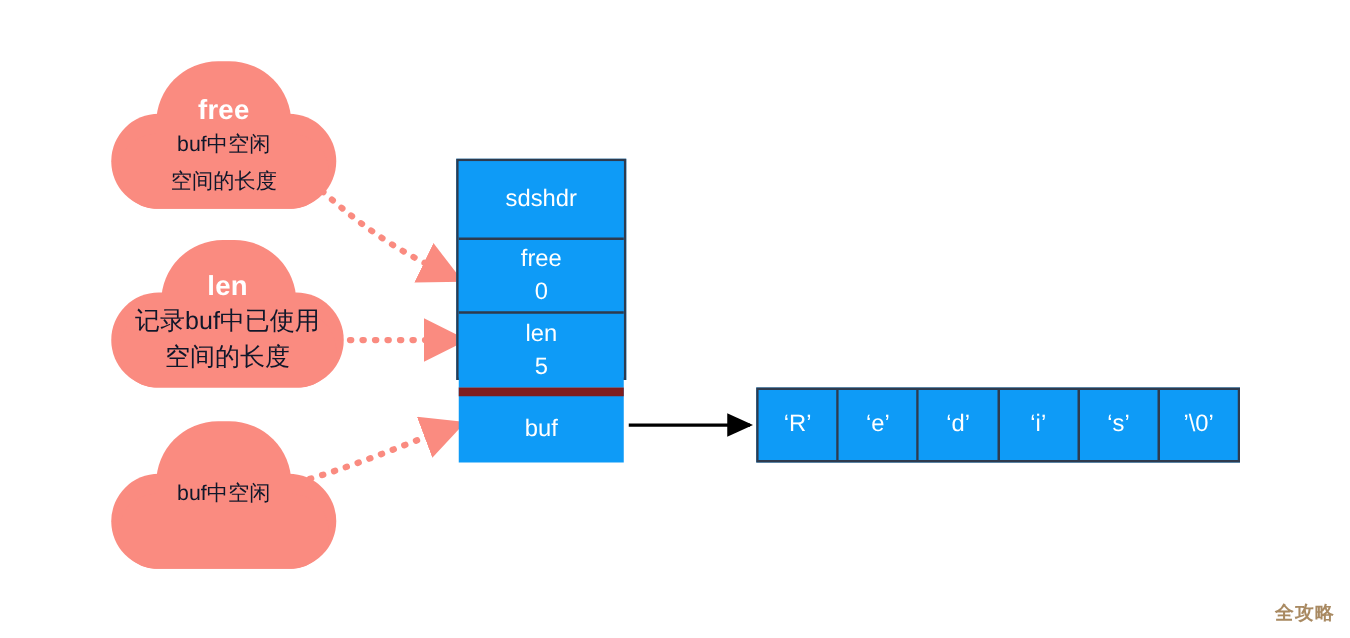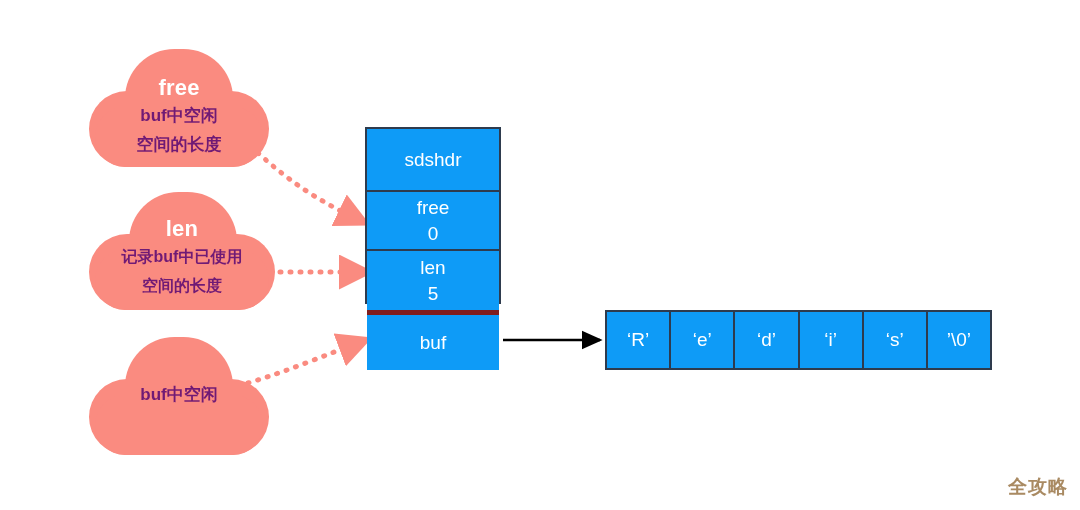--- a/index.html
+++ b/index.html
@@ -67,32 +67,32 @@
   .cloud .title {
     display: block;
     color: #ffffff;
     font-weight: bold;
     font-size: 22px;
     line-height: 22px;
     letter-spacing: 0.2px;
   }
   .cloud .sub {
     display: block;
-    color: #701a75;
-    font-weight: bold;
+    color: #0f172a;
+    font-weight: normal;
     font-size: 17px;
     line-height: 24px;
     white-space: nowrap;
   }
 
   
   #cloud-free .txt  { padding-top: 28px; }
   #cloud-len .txt   { padding-top: 26px; }
   #cloud-buf .txt   { padding-top: 38px; }
-  #cloud-len .sub   { font-size: 16px; }
+  #cloud-len .sub   { font-size: 20px; }
   #cloud-buf .sub   { margin-top: 8px; }
   #cloud-free .sub  { margin-top: 5px; }
   #cloud-len .sub   { margin-top: 5px; }
 
   
   #struct-box {
     position: absolute;
     left: 365px;
     top: 127px;
     width: 136px;
@@ -121,21 +121,21 @@
     line-height: 26px;
   }
   .struct-row .lbl {
     display: block;
     font-size: 19px;
     line-height: 26px;
   }
   #row-sdshdr { top: 0px;   height: 61px; }
   #row-free   { top: 61px;  height: 59px; border-top: 2px solid #2e3b4e; }
   #row-len    { top: 120px; height: 61px; border-top: 2px solid #2e3b4e; }
-  #row-buf    { top: 181px; height: 60px; border-top: 5px solid #7f1d1d; }
+  #row-buf    { top: 181px; height: 60px; border-top: 7px solid #7f1d1d; }
 
   
   #char-array {
     position: absolute;
     left: 605px;
     top: 310px;
     width: 387px;
     height: 60px;
     border: 2px solid #2e3b4e;
     box-sizing: border-box;
@@ -162,21 +162,21 @@
     width: 1080px; height: 510px;
     pointer-events: none;
   }
 
   
   #watermark {
     position: absolute;
     right: 12px;
     bottom: 10px;
     color: #a98a62;
-    font-size: 19px;
+    font-size: 15px;
     font-weight: bold;
     letter-spacing: 1px;
     font-family: "DejaVu Sans", "Liberation Sans", sans-serif;
   }
 </style>
 </head>
 <body>
 
 <div id="stage">
 

